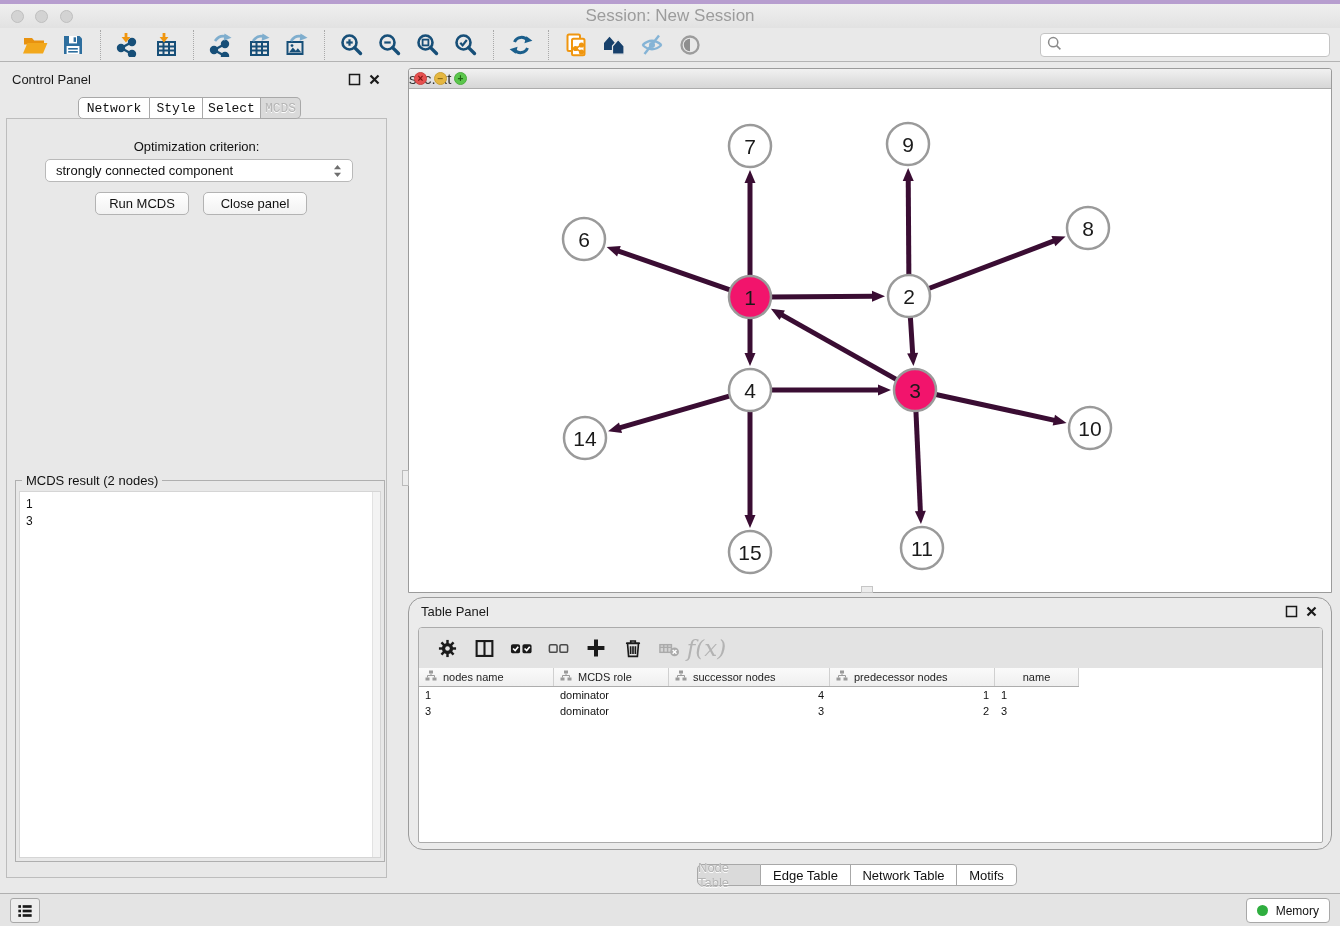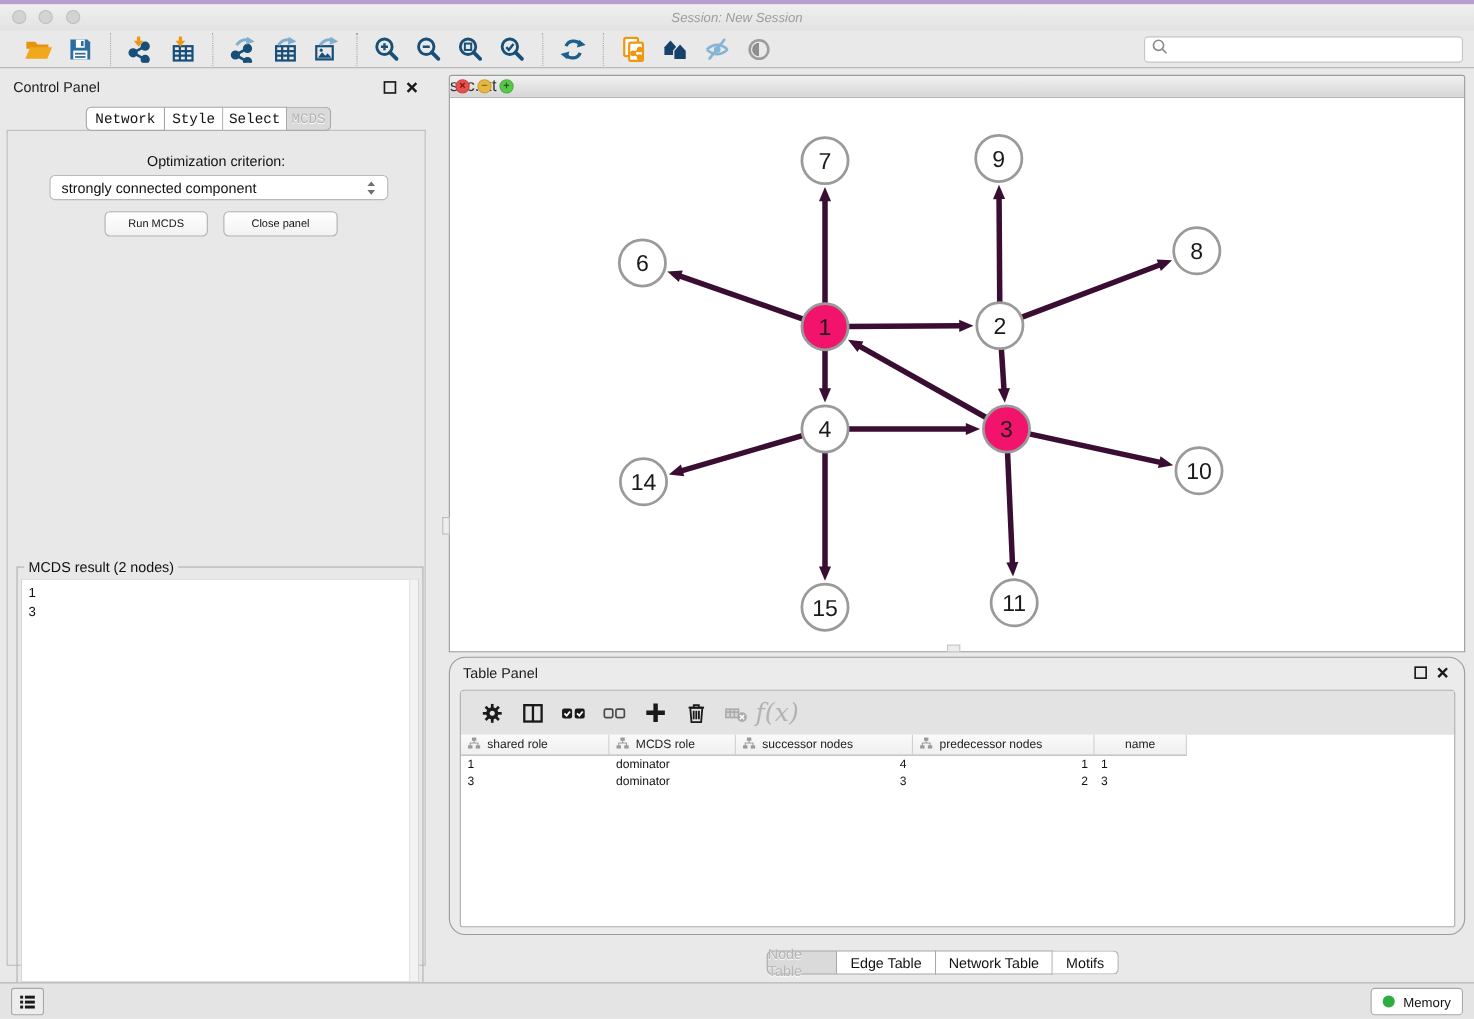--- a/index.html
+++ b/index.html
@@ -5,21 +5,21 @@
   * { margin:0; padding:0; box-sizing:border-box; }
   html,body { width:1340px; height:926px; }
   body { font-family:"Liberation Sans", sans-serif; background:#E9E9E9; position:relative; overflow:hidden; }
   .abs { position:absolute; }
 
   
   #purple-strip { left:0; top:0; width:1340px; height:4px; background:#B79ECF; }
   #titlebar { left:0; top:4px; width:1340px; height:24px; background:linear-gradient(#EFEFEF,#E2E2E2); }
   .traffic-dot { width:13px; height:13px; border-radius:50%; background:#D3D3D3; border:1px solid #BFBFBF; display:inline-block; margin-right:7px; }
   #titlebar .dots { position:absolute; left:11px; top:5px; }
-  #app-title { width:100%; text-align:center; line-height:24px; font-size:12px; color:#9C9C9C;font-style:italic; }
+  #app-title { width:100%; text-align:center; line-height:24px; font-size:17px; color:#9C9C9C; }
 
   #toolbar { left:0; top:28px; width:1340px; height:34px; background:#E9E9E9; border-bottom:1px solid #B3B3B3; display:flex; align-items:center; padding-left:8px; }
   .tb-group { display:flex; align-items:center; height:30px; padding:0 8px; }
   .tb-group + .tb-group { border-left:1px dotted #A9A9A9; }
   .tb-btn { width:38px; height:30px; display:flex; align-items:center; justify-content:center; cursor:default; }
   #search-wrap { position:absolute; right:10px; top:5px; width:290px; height:24px; background:#fff; border:1px solid #C4C4C4; border-radius:4px; display:flex; align-items:center; padding:0 6px; }
   #search-input { border:none; outline:none; flex:1; font-size:12px; font-family:"Liberation Sans",sans-serif; background:transparent; margin-left:4px; }
 
   
   #control-panel { left:0; top:66px; width:394px; height:812px; }
@@ -28,24 +28,24 @@
   .mini-icon { width:16px; height:16px; margin-left:4px; display:inline-flex; align-items:center; justify-content:center; }
   #cp-tabs { position:absolute; left:78px; top:31px; height:22px; display:flex; z-index:2;font-family:Liberation Mono, monospace; }
   .mac-tab { height:22px; border:1px solid #A8A8A8; border-left:none; background:#fff; font-size:13px; color:#111; display:flex; align-items:center; justify-content:center; }
   .mac-tab:first-child { border-left:1px solid #A8A8A8; border-radius:5px 0 0 5px; }
   .mac-tab:last-child { border-radius:0 5px 5px 0; }
   .mac-tab.selected { background:#DADADA; color:#B5B5B5; text-shadow:0 1px 0 #fff; }
   #cp-content { position:absolute; left:6px; top:52px; width:381px; height:760px; border:1px solid #BDBDBD; background:#E8E8E8; }
   #opt-label { position:absolute; left:0; top:20px; width:100%; text-align:center; font-size:13px; color:#111; }
   #criterion-select { position:absolute; left:38px; top:40px; width:308px; height:23px; background:#fff; border:1px solid #B9B9B9; border-radius:5px; font-size:13px; color:#111; display:flex; align-items:center; padding:0 10px; }
   #criterion-select .stepper { margin-left:auto; display:flex; flex-direction:column; align-items:center; line-height:5px; }
-  .cp-btn { position:absolute; top:73px; height:23px; background:linear-gradient(#FFFFFF,#F2F2F2); border:1px solid #B3B3B3; border-radius:5px; font-size:10px; color:#111; display:flex; align-items:center; justify-content:center; }
+  .cp-btn { position:absolute; top:73px; height:23px; background:linear-gradient(#FFFFFF,#F2F2F2); border:1px solid #B3B3B3; border-radius:5px; font-size:13px; color:#111; display:flex; align-items:center; justify-content:center; }
   #run-btn { left:88px; width:94px; }
   #close-panel-btn { left:196px; width:104px; }
-  #result-group { position:absolute; left:8px; top:396px; width:370px; height:382px; border:1px solid #AFAFAF; }
+  #result-group { position:absolute; left:8px; top:361px; width:370px; height:382px; border:1px solid #AFAFAF; }
   #result-legend { position:absolute; left:6px; top:-8px; background:#E8E8E8; padding:0 4px; font-size:13px; color:#111; }
   #result-inner { position:absolute; left:3px; top:10px; right:3px; bottom:3px; background:#fff; border:1px solid #D5D5D5; }
   #result-text { position:absolute; left:6px; top:4px; right:14px; bottom:4px; font-size:12px; line-height:17px; color:#111; white-space:pre; }
   #result-scroll { position:absolute; right:0; top:0; width:8px; bottom:0; background:#F3F3F3; border-left:1px solid #E2E2E2; }
 
   
   #network-window { left:408px; top:68px; width:924px; height:525px; background:#fff; border:1px solid #9B9B9B; border-radius:3px 3px 0 0; }
   #net-titlebar { height:20px; background:linear-gradient(#F1F1F1,#D6D6D6); border-bottom:1px solid #ACACAC; border-radius:3px 3px 0 0; position:relative; }
   .tl { position:absolute; top:3px; width:13px; height:13px; border-radius:50%; font-size:10px; font-weight:bold; display:flex; align-items:center; justify-content:center; }
   #net-title { text-align:left; line-height:20px; font-size:15px; color:#333; }
@@ -470,21 +470,21 @@
     <div id="tbl-header">
         <div class="th" style="width: 135px;">
           <span class="hier"><svg width="12" height="12" viewBox="0 0 12 12">
               <g fill="#9A9A9A">
                 <rect x="4" y="0.5" width="4" height="3"></rect>
                 <rect x="0.5" y="7.5" width="4" height="3"></rect>
                 <rect x="7.5" y="7.5" width="4" height="3"></rect>
               </g>
               <path d="M6 3.5v2M2.5 7.5v-2h7v2" stroke="#9A9A9A" fill="none"></path>
             </svg></span>
-          <span>shared role</span>
+          <span>nodes name</span>
         </div>
         <div class="th" style="width: 115px;">
           <span class="hier"><svg width="12" height="12" viewBox="0 0 12 12">
               <g fill="#9A9A9A">
                 <rect x="4" y="0.5" width="4" height="3"></rect>
                 <rect x="0.5" y="7.5" width="4" height="3"></rect>
                 <rect x="7.5" y="7.5" width="4" height="3"></rect>
               </g>
               <path d="M6 3.5v2M2.5 7.5v-2h7v2" stroke="#9A9A9A" fill="none"></path>
             </svg></span>

